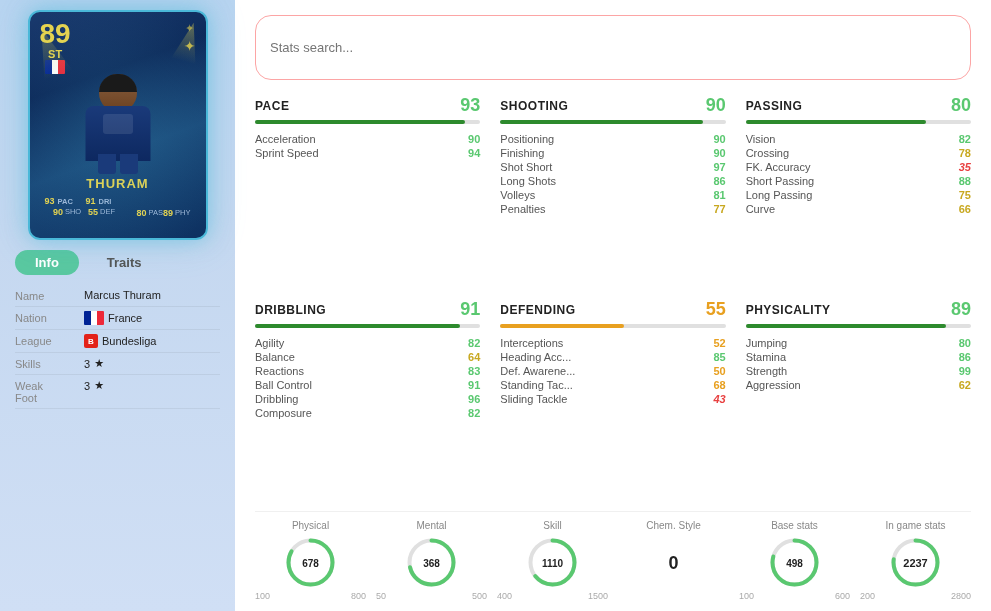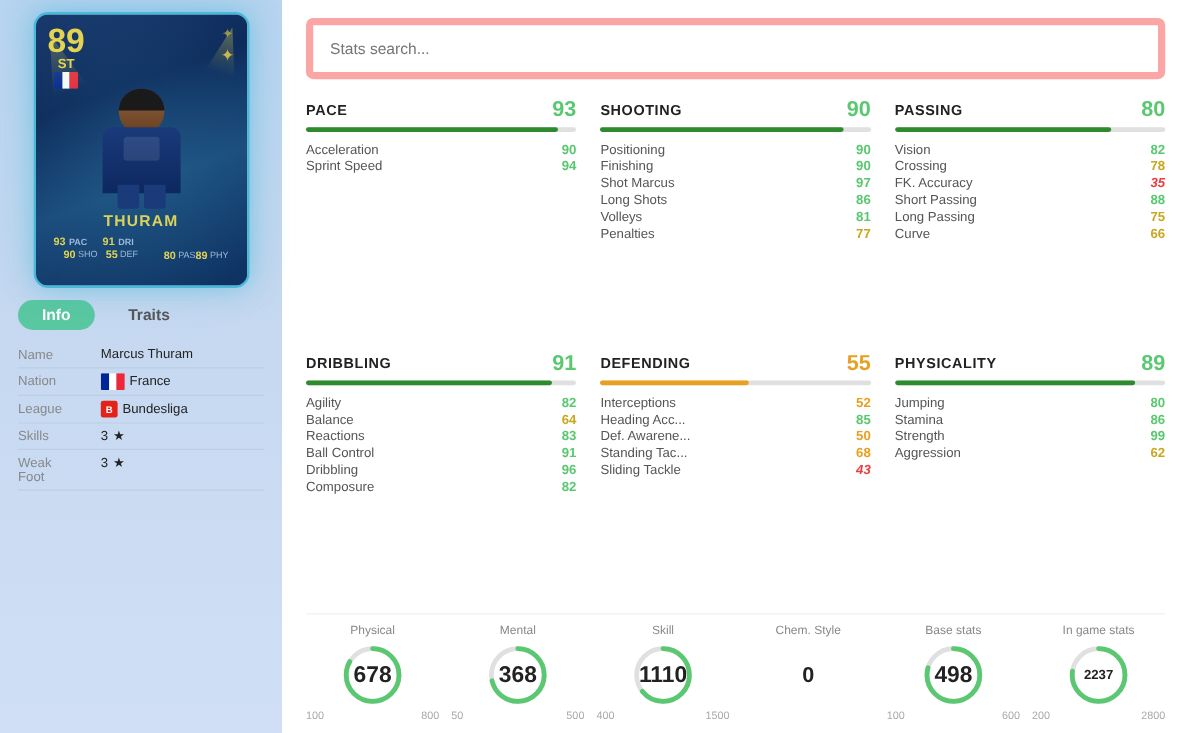--- a/index.html
+++ b/index.html
@@ -220,23 +220,23 @@
     }
 
     
     .search-bar {
       width: 100%;
       margin-bottom: 15px;
     }
 
     .search-input {
       width: 100%;
-      padding: 12px 14px;
-      border: 6px solid #fca5a5;
-      border-radius: 6px;
+      padding: 24px 14px;
+      border: 1px solid #fca5a5;
+      border-radius: 16px;
       font-size: 13px;
       color: #999;
       outline: none;
     }
 
     
     .stats-grid {
       display: grid;
       grid-template-columns: 1fr 1fr 1fr;
       gap: 0 20px;
@@ -339,21 +339,21 @@
 
     .meter-circle svg {
       transform: rotate(-90deg);
     }
 
     .meter-value {
       position: absolute;
       top: 50%;
       left: 50%;
       transform: translate(-50%, -50%);
-      font-size: 19px;
+      font-size: 10px;
       font-weight: 800;
       color: #222;
     }
 
     .meter-zero {
       position: absolute;
       top: 50%;
       left: 50%;
       transform: translate(-50%, -50%);
       font-size: 18px;
@@ -545,21 +545,21 @@
         </div>
       <div class="stat-item">
         <span class="stat-name">Positioning</span>
         <span class="stat-val green">90</span>
       </div>
       <div class="stat-item">
         <span class="stat-name">Finishing</span>
         <span class="stat-val green">90</span>
       </div>
       <div class="stat-item">
-        <span class="stat-name">Shot Marcus</span>
+        <span class="stat-name">Shot Short</span>
         <span class="stat-val green">97</span>
       </div>
       <div class="stat-item">
         <span class="stat-name">Long Shots</span>
         <span class="stat-val green">86</span>
       </div>
       <div class="stat-item">
         <span class="stat-name">Volleys</span>
         <span class="stat-val green">81</span>
       </div>

